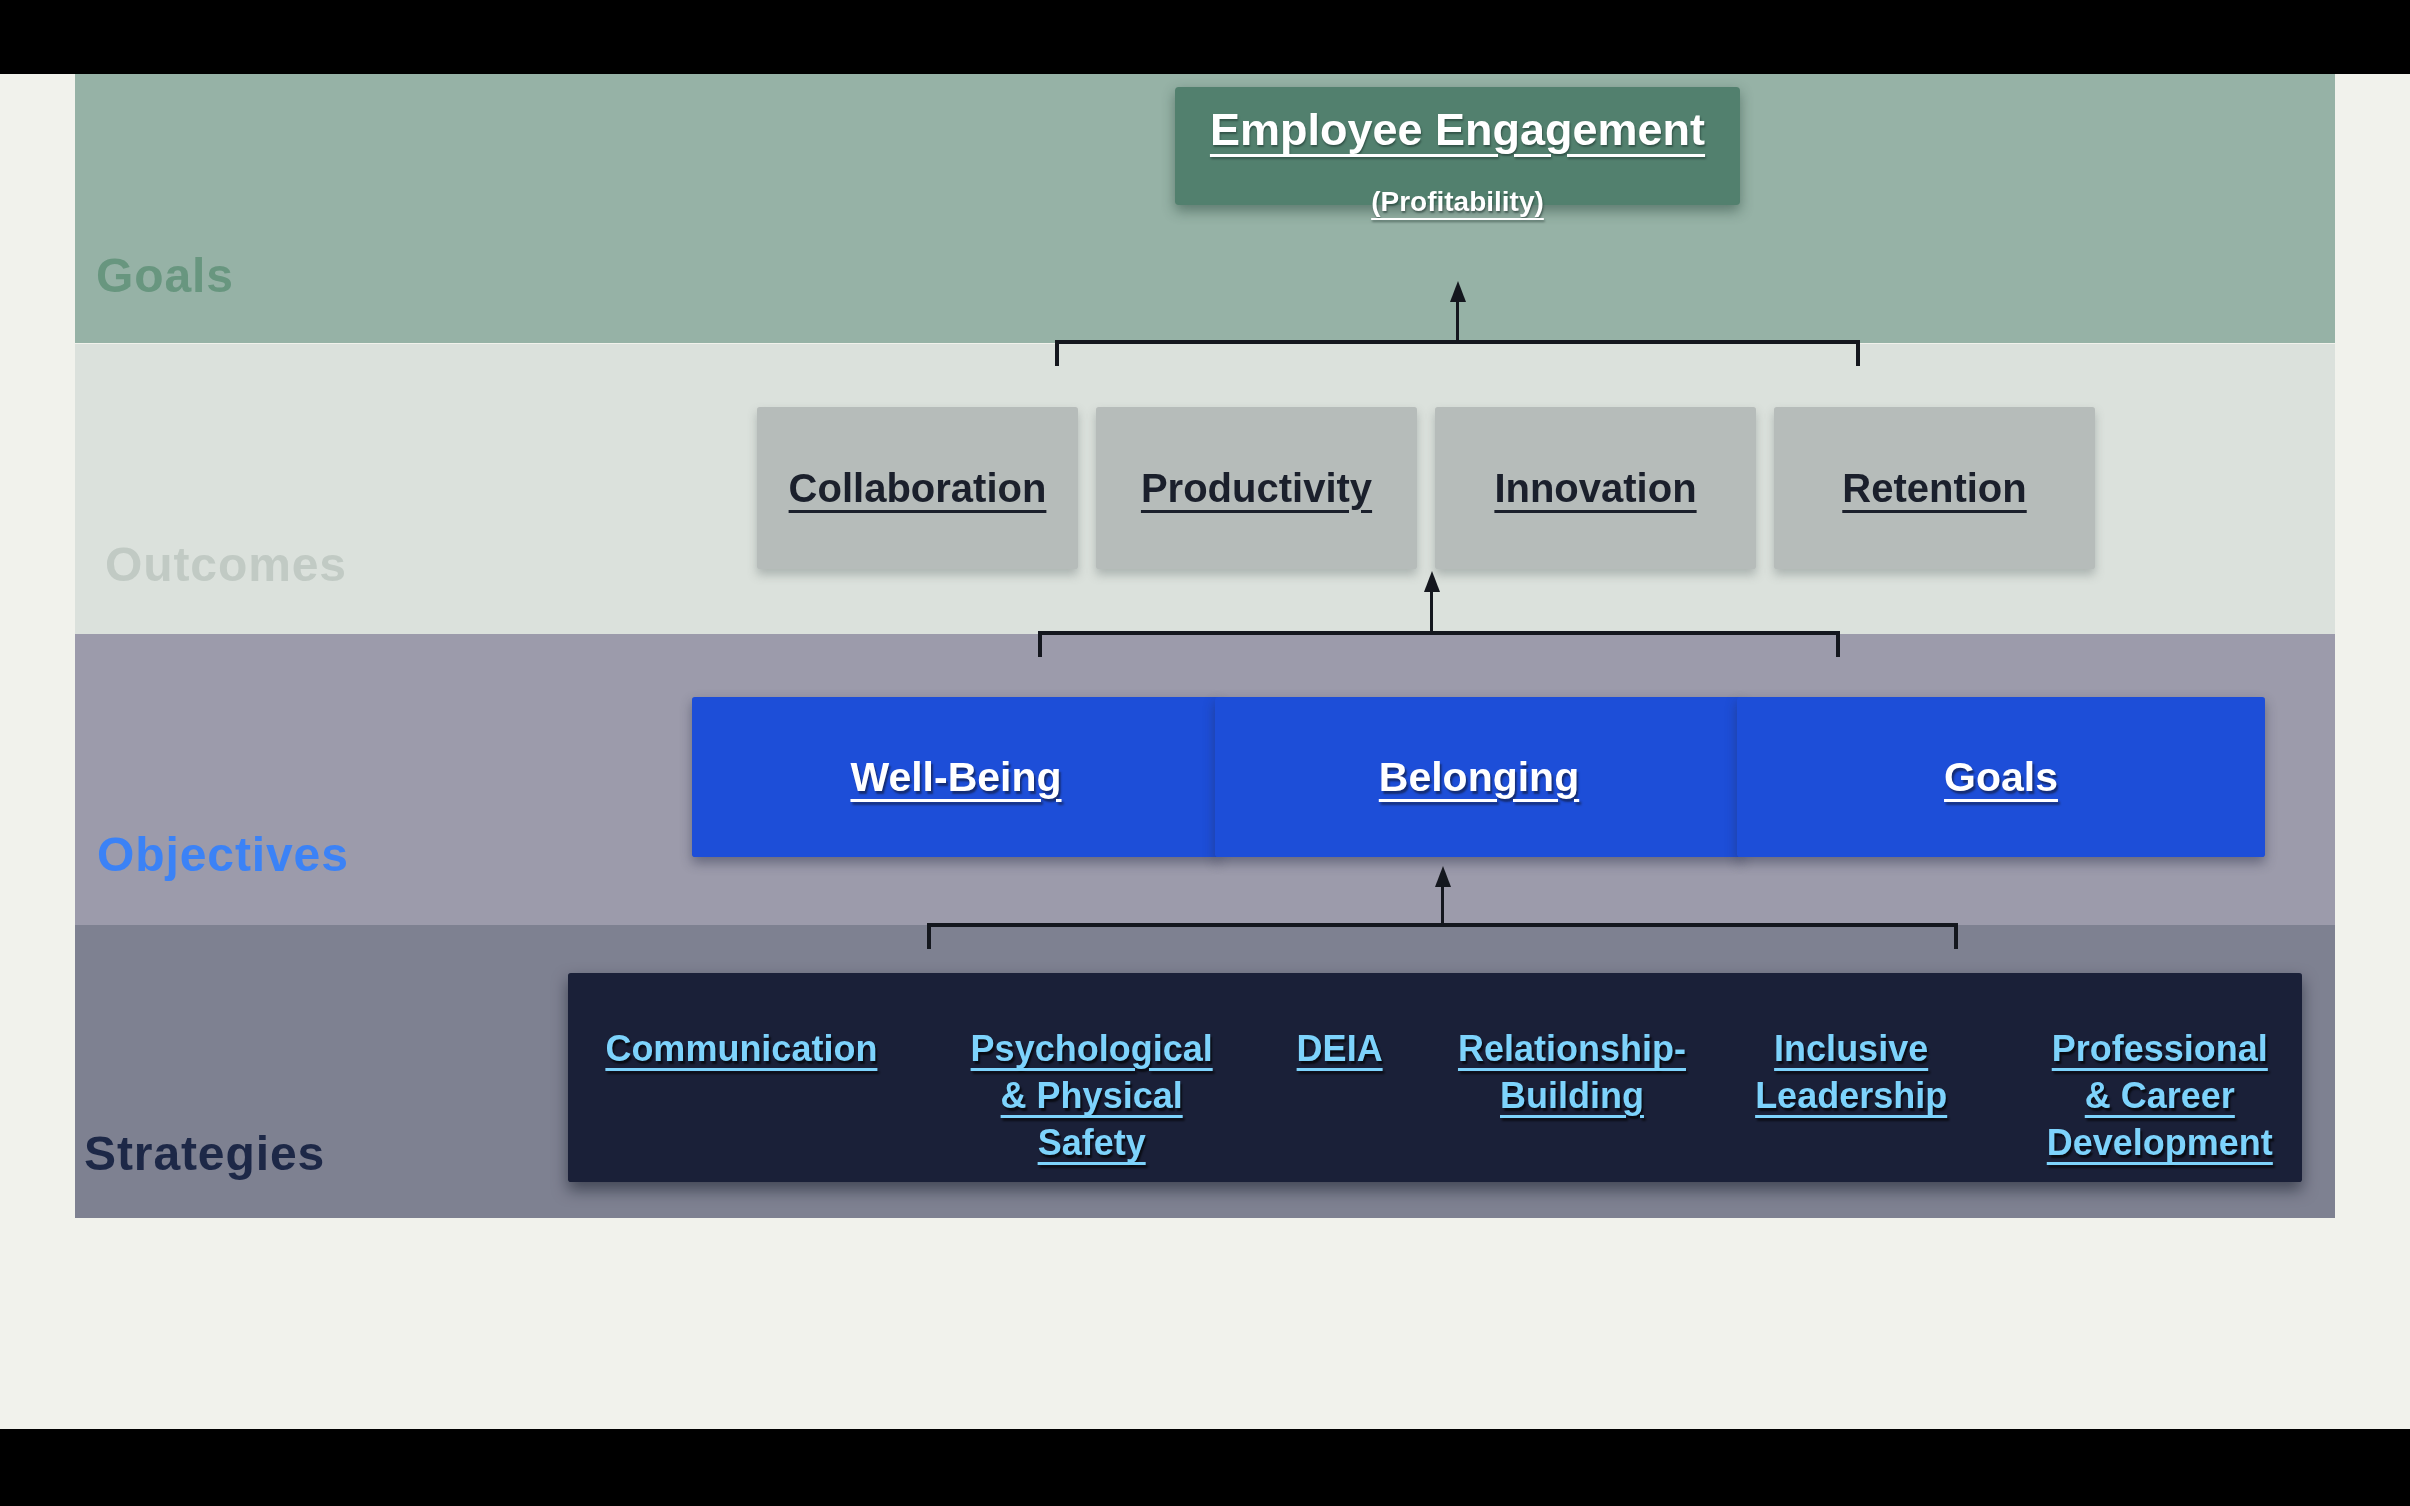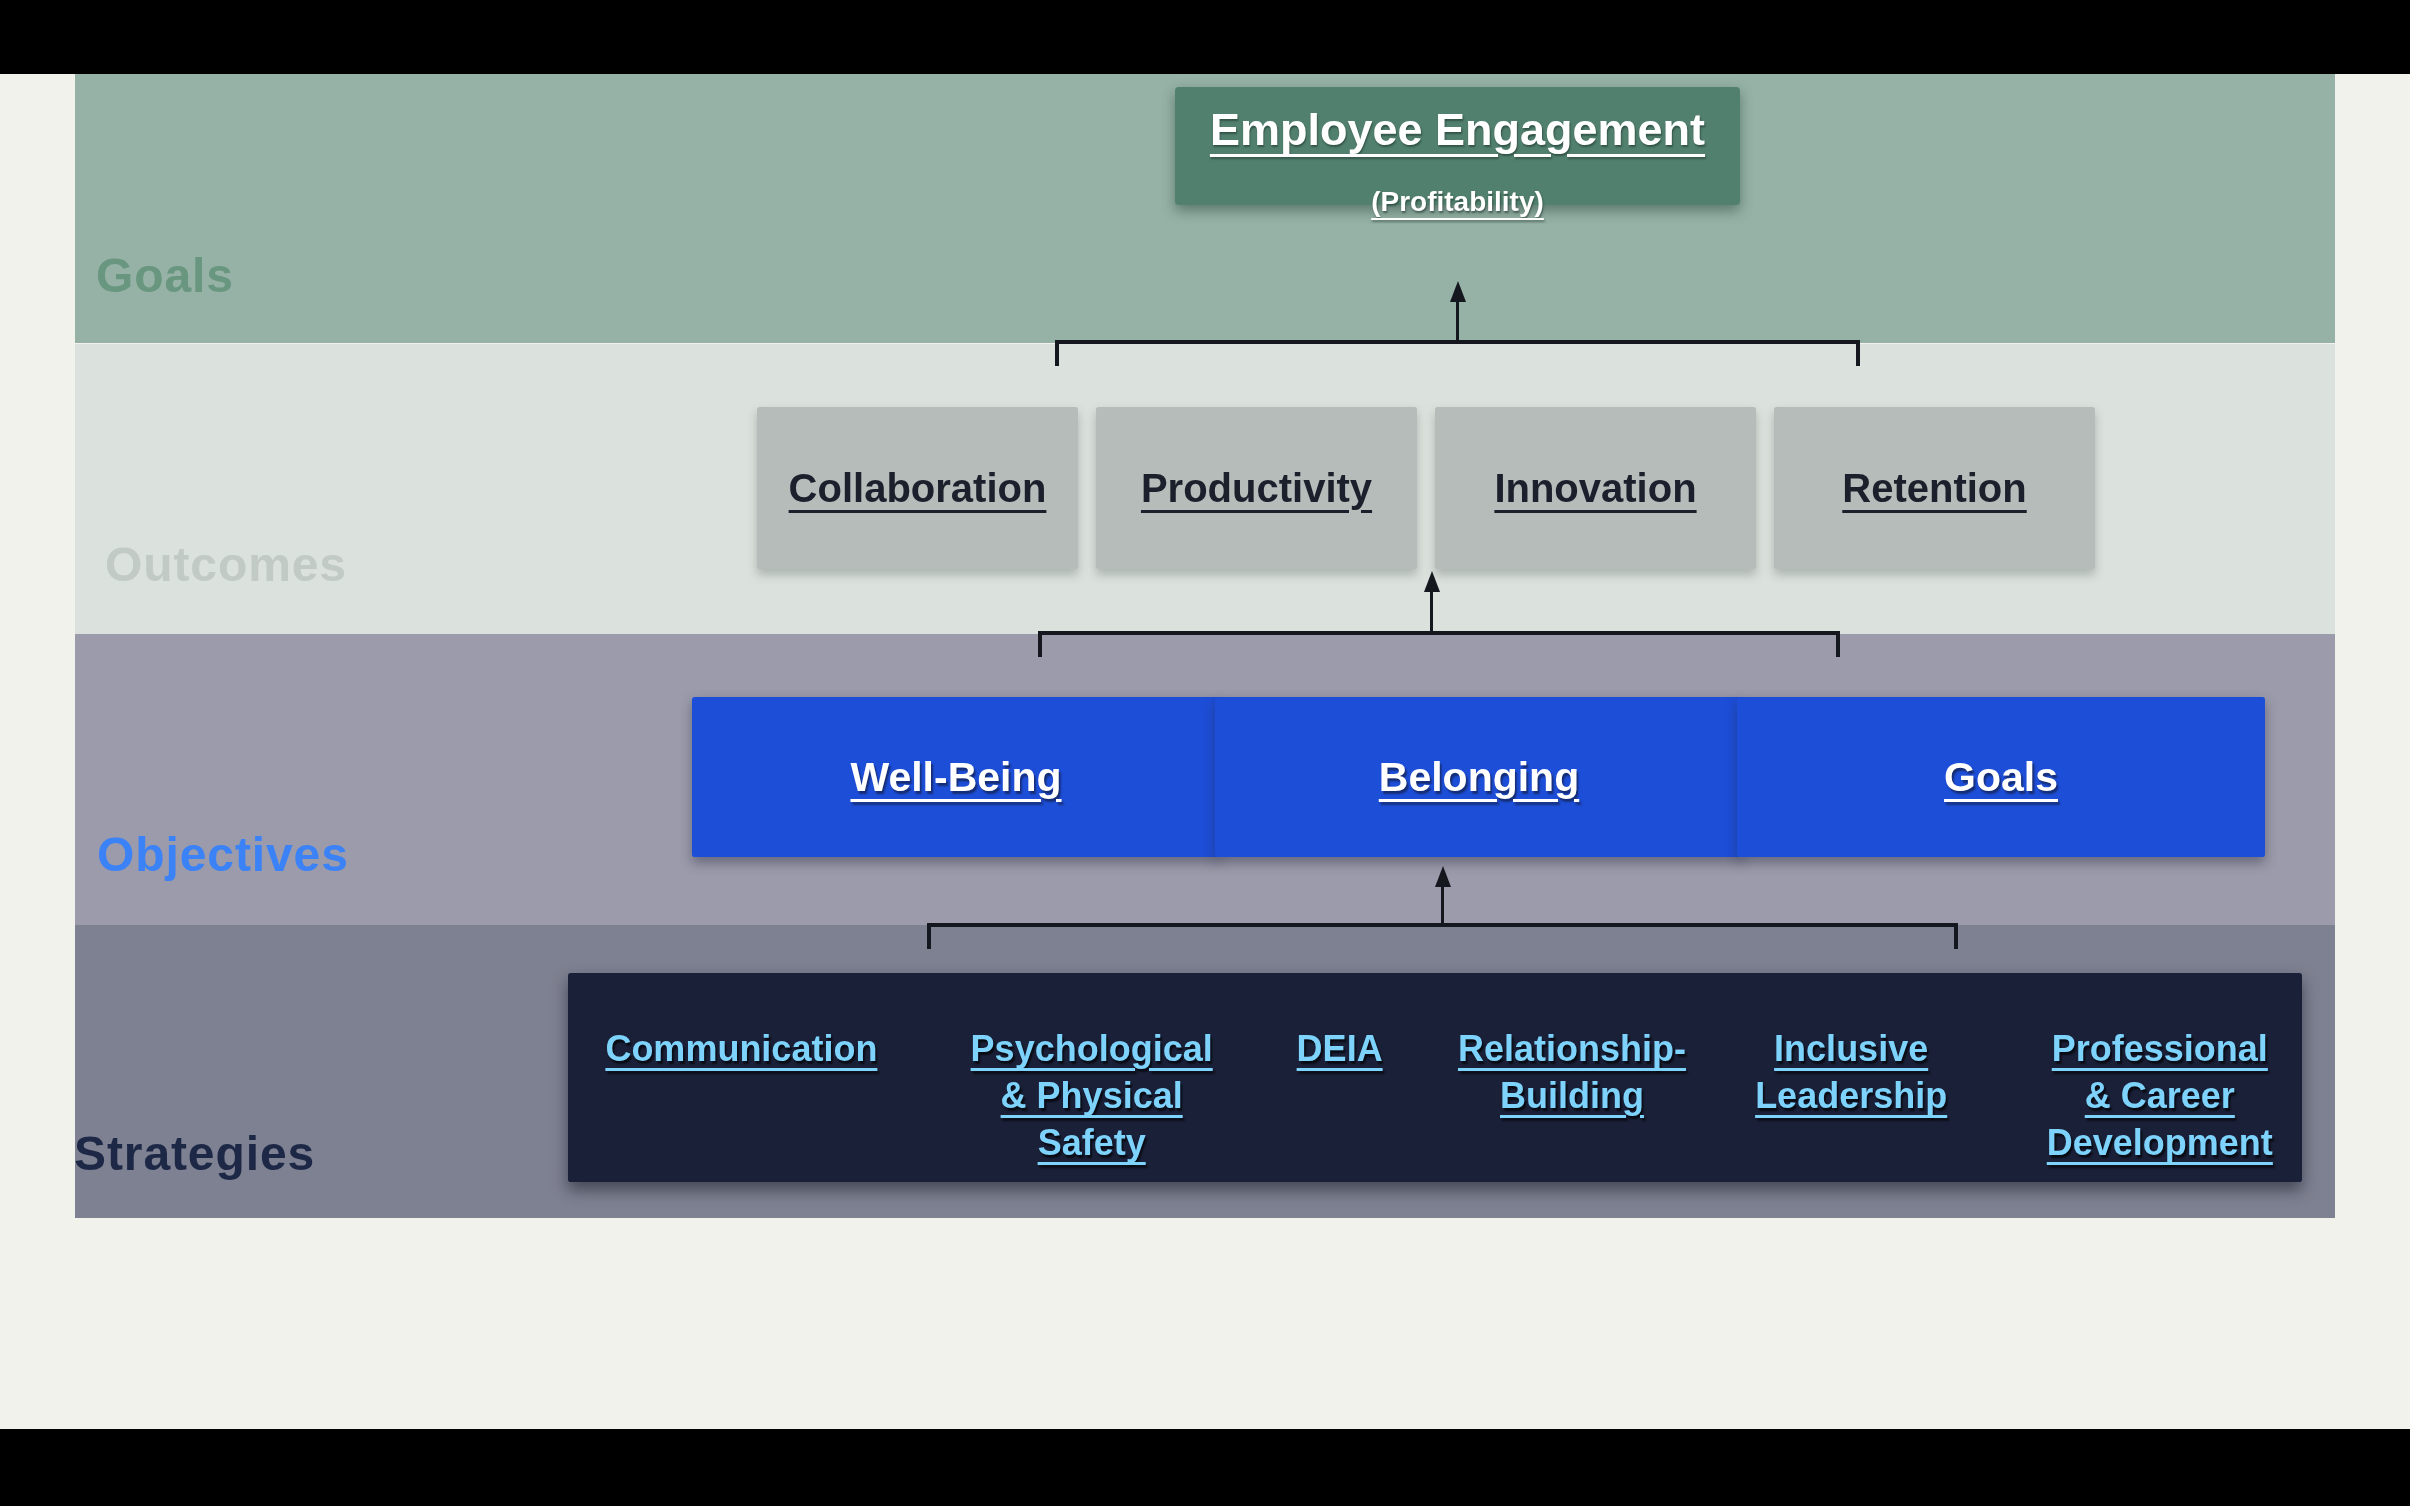--- a/index.html
+++ b/index.html
@@ -12,21 +12,21 @@
   .band-goals{top:74px;height:269px;background:#96B2A6;}
   .band-outcomes{top:344px;height:290px;background:#DBE1DC;}
   .band-objectives{top:634px;height:291px;background:#9C9BAB;}
   .band-strategies{top:925px;height:293px;background:#7E8191;}
   .row-label{
     position:absolute;font-weight:bold;font-size:48px;line-height:1;letter-spacing:0.9px;
   }
   .lbl-goals{left:96px;top:252px;color:#68967F;}
   .lbl-outcomes{left:105px;top:541px;color:#C1CAC4;}
   .lbl-objectives{left:97px;top:831px;color:#3b82f6;}
-  .lbl-strategies{left:74px;top:1130px;color:#1D2847;}
+  .lbl-strategies{left:84px;top:1130px;color:#1D2847;}
 
   .node{
     position:absolute;display:flex;align-items:center;justify-content:center;
     border-radius:2.8px;text-align:center;
   }
   .node .txt{
     font-weight:bold;
     text-decoration:underline;
     text-decoration-thickness:2.8px;
     text-underline-offset:7.5px;

